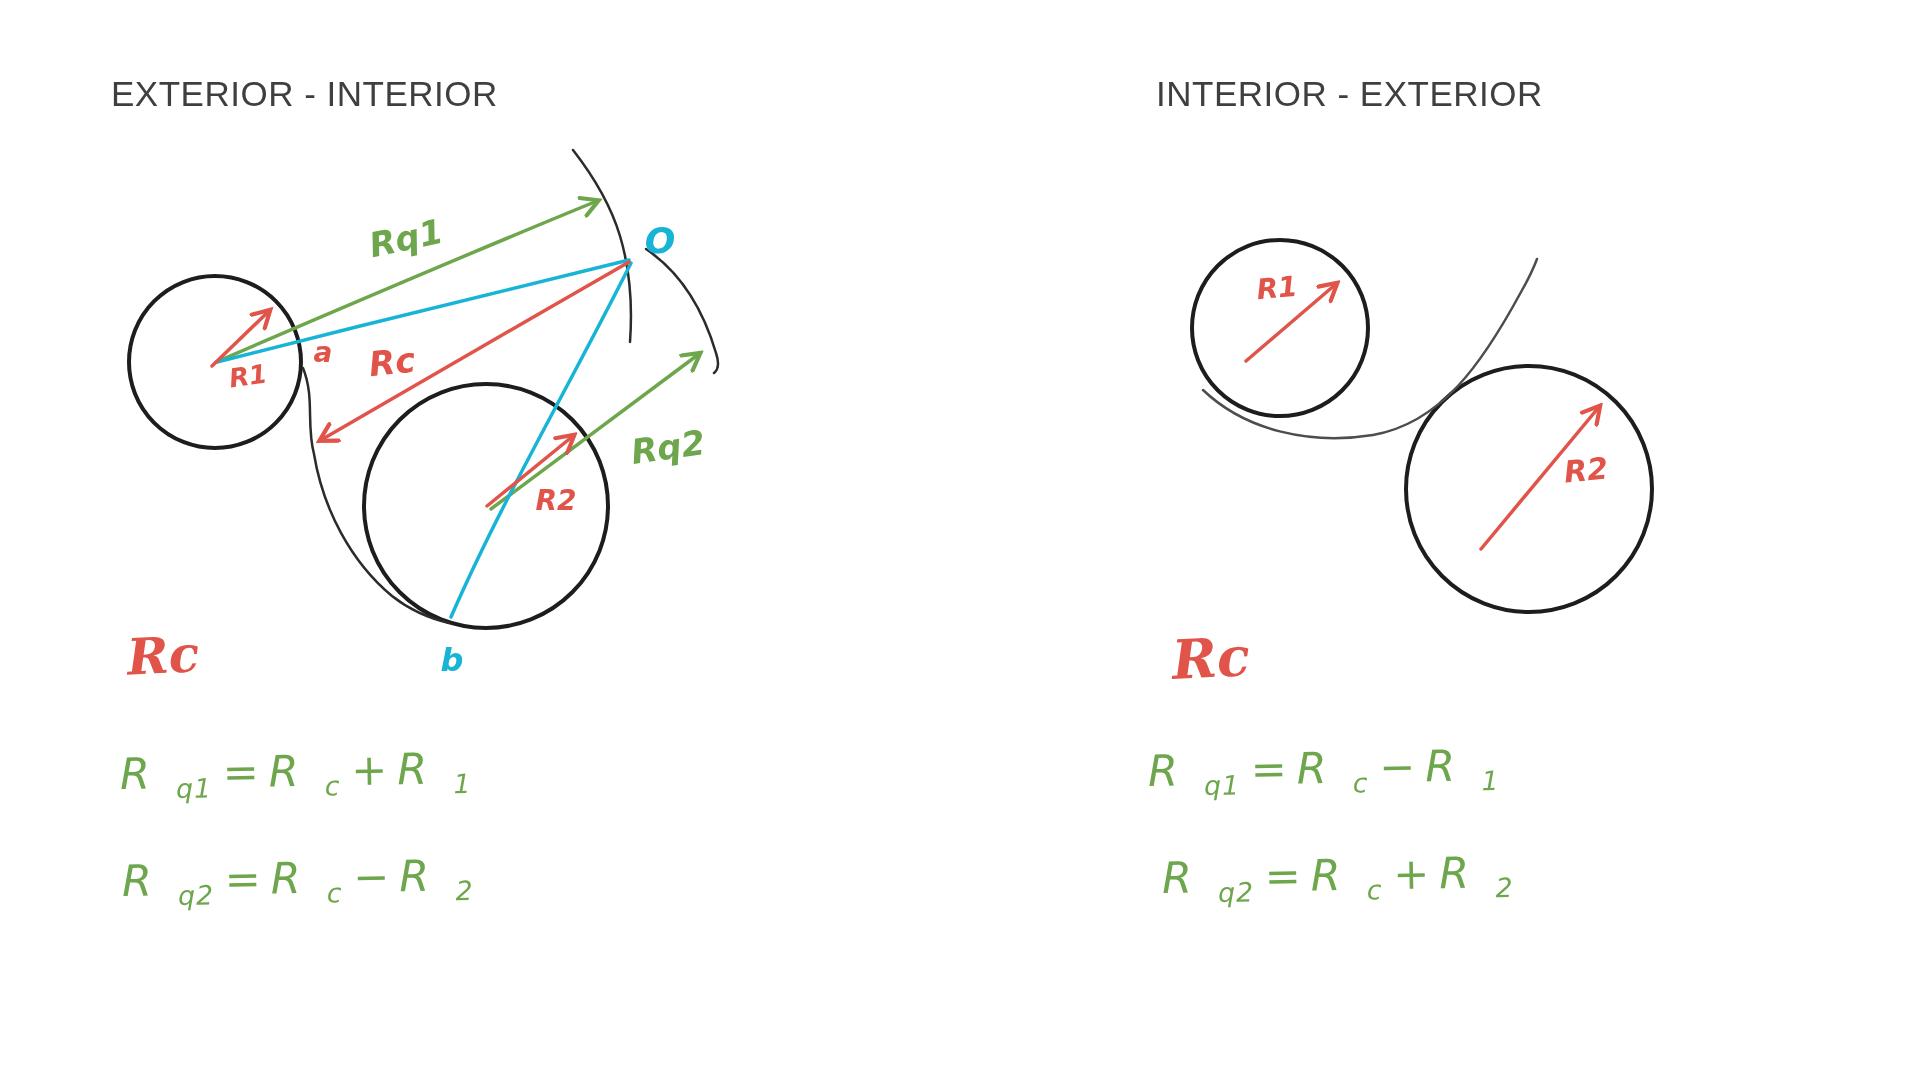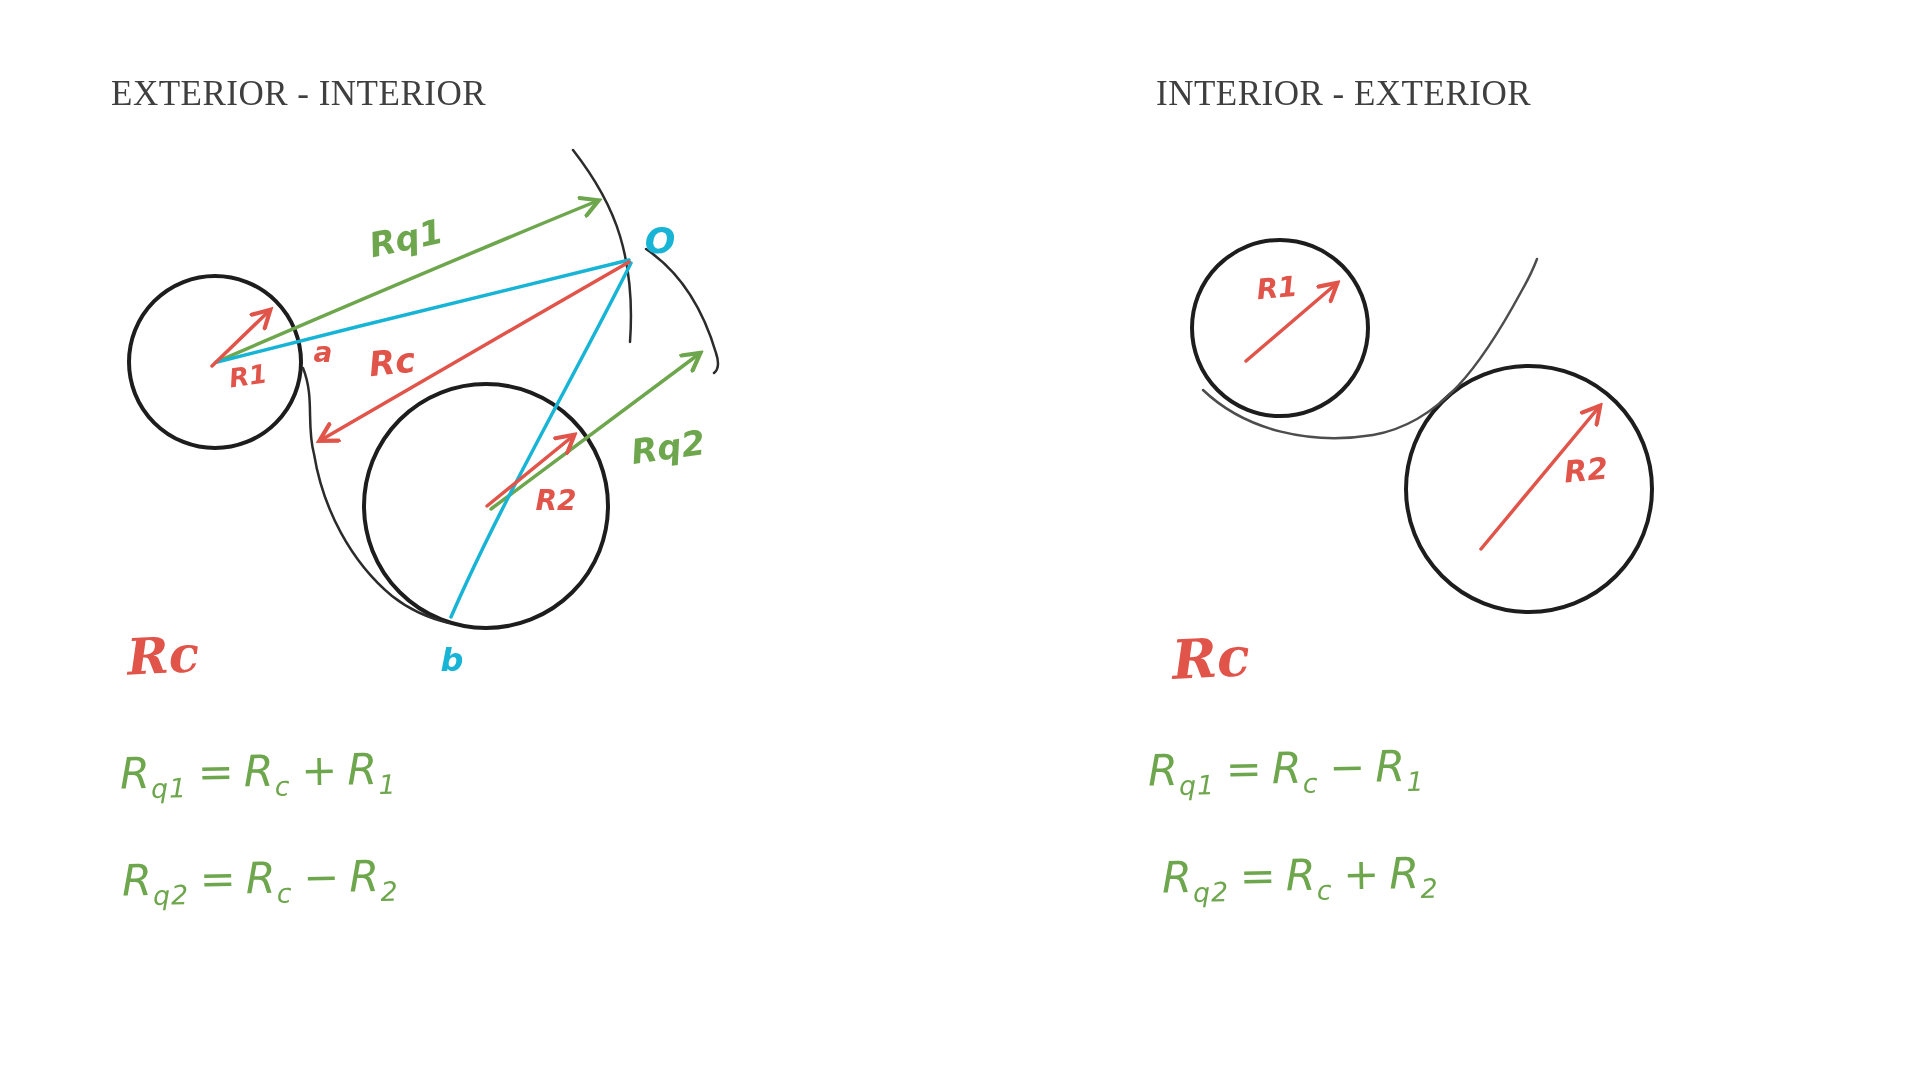--- a/index.html
+++ b/index.html
@@ -10,21 +10,20 @@
     overflow: hidden;
     font-family: "Liberation Sans", sans-serif;
   }
   .title {
     position: absolute;
     font-size: 35px;
     font-weight: 500;
     color: #3f3f3f;
     letter-spacing: 0.5px;
     white-space: nowrap;
-    font-family: Liberation Serif, serif;
   }
   svg.sketch { position: absolute; left: 0; top: 0; }
   .ink        { fill: none; stroke: #1d1d1d; stroke-width: 4; }
   .inkthin    { fill: none; stroke: #2b2b2b; stroke-width: 2.5; stroke-linecap: round; }
   .graythin   { fill: none; stroke: #4d4d4d; stroke-width: 2.5; stroke-linecap: round; }
   .green-stroke { fill: none; stroke: #6da64c; stroke-width: 3.5; stroke-linecap: round; }
   .red-stroke   { fill: none; stroke: #e0544a; stroke-width: 3.5; stroke-linecap: round; }
   .cyan-stroke  { fill: none; stroke: #17b4d6; stroke-width: 3.5; stroke-linecap: round; }
   .lbl {
     position: absolute;
@@ -50,21 +49,21 @@
     position: absolute;
     font-family: "DejaVu Sans", sans-serif;
     font-style: italic;
     font-weight: 500;
     font-size: 43px;
     color: #6da64c;
     letter-spacing: 1px;
     transform: rotate(-1deg);
     white-space: nowrap;
   }
-  .formula sub { font-size: 0.62em; margin-right: 2px; }
+  .formula sub { font-size: 0.62em; margin-right: 2px; margin-left: 25px; }
   .formula .eq, .formula .op { padding: 0 9px; }
 </style>
 </head>
 <body>
 
 <div class="title" style="left:111px; top:74px;">EXTERIOR - INTERIOR</div>
 <div class="title" style="left:1156px; top:74px;">INTERIOR - EXTERIOR</div>
 
 <svg class="sketch" width="1919" height="1080" viewBox="0 0 1919 1080" aria-hidden="true">
   <defs>

